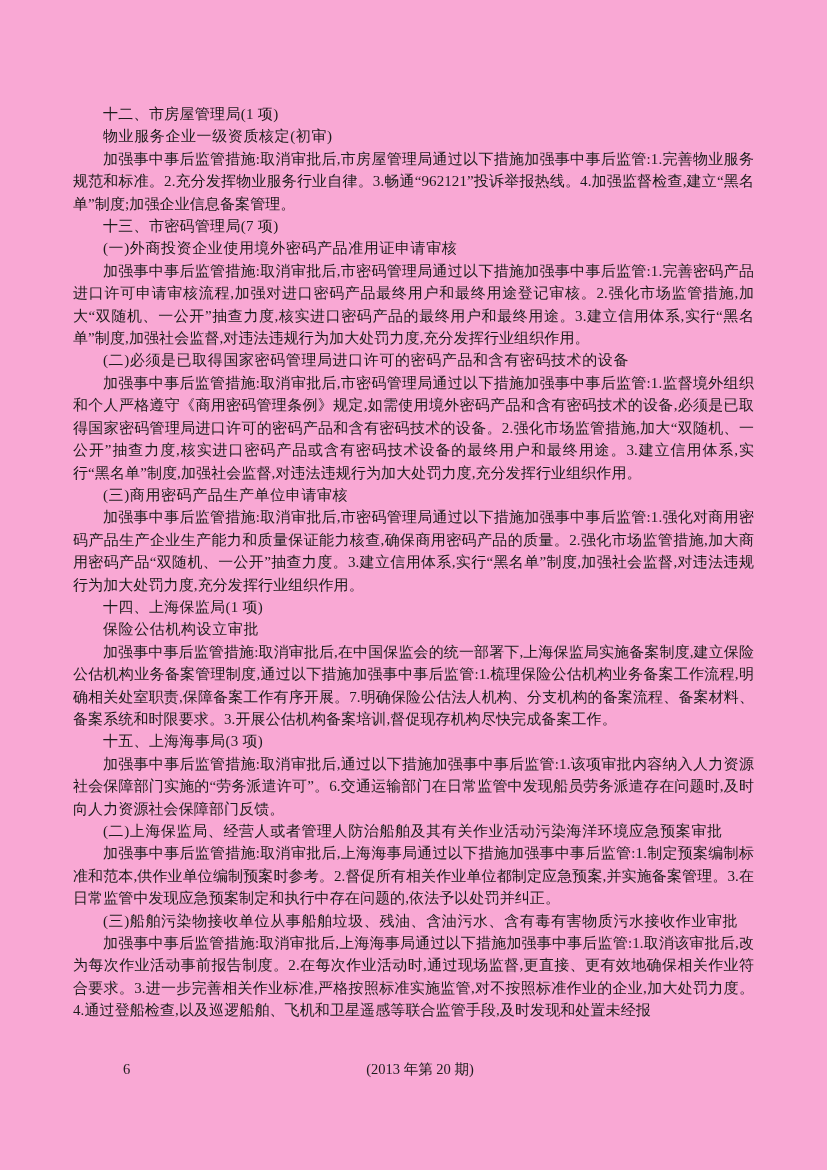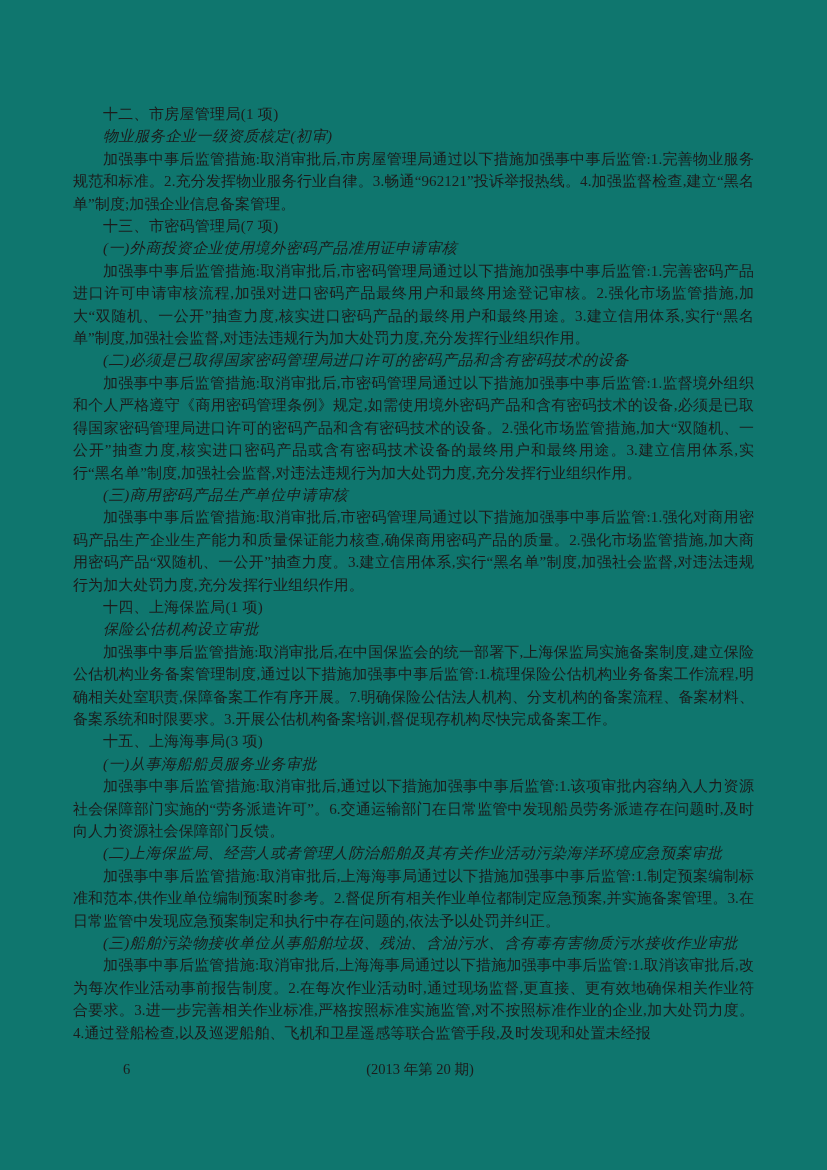--- a/index.html
+++ b/index.html
@@ -4,21 +4,21 @@
 <style>
   html, body {
     margin: 0;
     padding: 0;
     background: #ffffff;
   }
   .page {
     position: relative;
     width: 827px;
     height: 1170px;
-    background: #0f766e;
+    background: #f9a8d4;
     overflow: hidden;
     font-family: "Liberation Serif", "DejaVu Serif", serif;
     color: #1c1c1c;
   }
   .content {
     position: absolute;
     left: 73px;
     top: 103px;
     width: 681px;
     font-size: 15px;
@@ -30,21 +30,20 @@
   .content p {
     margin: 0;
     padding: 0;
     text-indent: 2em;
   }
   .p-section {
     font-weight: normal;
     letter-spacing: 0.3px;
   }
   .p-item {
-    font-style: italic;
     letter-spacing: 0.6px;
   }
   .p-body {
     letter-spacing: 0.1px;
   }
   .footer {
     position: absolute;
     left: 0;
     top: 1058px;
     width: 827px;
@@ -78,21 +77,20 @@
       <p class="p-item">(一)外商投资企业使用境外密码产品准用证申请审核</p>
       <p class="p-body">加强事中事后监管措施:取消审批后,市密码管理局通过以下措施加强事中事后监管:1.完善密码产品进口许可申请审核流程,加强对进口密码产品最终用户和最终用途登记审核。2.强化市场监管措施,加大“双随机、一公开”抽查力度,核实进口密码产品的最终用户和最终用途。3.建立信用体系,实行“黑名单”制度,加强社会监督,对违法违规行为加大处罚力度,充分发挥行业组织作用。</p>
       <p class="p-item">(二)必须是已取得国家密码管理局进口许可的密码产品和含有密码技术的设备</p>
       <p class="p-body">加强事中事后监管措施:取消审批后,市密码管理局通过以下措施加强事中事后监管:1.监督境外组织和个人严格遵守《商用密码管理条例》规定,如需使用境外密码产品和含有密码技术的设备,必须是已取得国家密码管理局进口许可的密码产品和含有密码技术的设备。2.强化市场监管措施,加大“双随机、一公开”抽查力度,核实进口密码产品或含有密码技术设备的最终用户和最终用途。3.建立信用体系,实行“黑名单”制度,加强社会监督,对违法违规行为加大处罚力度,充分发挥行业组织作用。</p>
       <p class="p-item">(三)商用密码产品生产单位申请审核</p>
       <p class="p-body">加强事中事后监管措施:取消审批后,市密码管理局通过以下措施加强事中事后监管:1.强化对商用密码产品生产企业生产能力和质量保证能力核查,确保商用密码产品的质量。2.强化市场监管措施,加大商用密码产品“双随机、一公开”抽查力度。3.建立信用体系,实行“黑名单”制度,加强社会监督,对违法违规行为加大处罚力度,充分发挥行业组织作用。</p>
       <p class="p-section">十四、上海保监局(1 项)</p>
       <p class="p-item">保险公估机构设立审批</p>
       <p class="p-body">加强事中事后监管措施:取消审批后,在中国保监会的统一部署下,上海保监局实施备案制度,建立保险公估机构业务备案管理制度,通过以下措施加强事中事后监管:1.梳理保险公估机构业务备案工作流程,明确相关处室职责,保障备案工作有序开展。7.明确保险公估法人机构、分支机构的备案流程、备案材料、备案系统和时限要求。3.开展公估机构备案培训,督促现存机构尽快完成备案工作。</p>
       <p class="p-section">十五、上海海事局(3 项)</p>
-      <p class="p-item">(一)从事海船船员服务业务审批</p>
       <p class="p-body">加强事中事后监管措施:取消审批后,通过以下措施加强事中事后监管:1.该项审批内容纳入人力资源社会保障部门实施的“劳务派遣许可”。6.交通运输部门在日常监管中发现船员劳务派遣存在问题时,及时向人力资源社会保障部门反馈。</p>
       <p class="p-item">(二)上海保监局、经营人或者管理人防治船舶及其有关作业活动污染海洋环境应急预案审批</p>
       <p class="p-body">加强事中事后监管措施:取消审批后,上海海事局通过以下措施加强事中事后监管:1.制定预案编制标准和范本,供作业单位编制预案时参考。2.督促所有相关作业单位都制定应急预案,并实施备案管理。3.在日常监管中发现应急预案制定和执行中存在问题的,依法予以处罚并纠正。</p>
       <p class="p-item">(三)船舶污染物接收单位从事船舶垃圾、残油、含油污水、含有毒有害物质污水接收作业审批</p>
       <p class="p-body">加强事中事后监管措施:取消审批后,上海海事局通过以下措施加强事中事后监管:1.取消该审批后,改为每次作业活动事前报告制度。2.在每次作业活动时,通过现场监督,更直接、更有效地确保相关作业符合要求。3.进一步完善相关作业标准,严格按照标准实施监管,对不按照标准作业的企业,加大处罚力度。4.通过登船检查,以及巡逻船舶、飞机和卫星遥感等联合监管手段,及时发现和处置未经报</p>
     </div>
 
   <div class="footer">
     <span class="pageno">6</span>
     <span class="issue">(2013 年第 20 期)</span>

